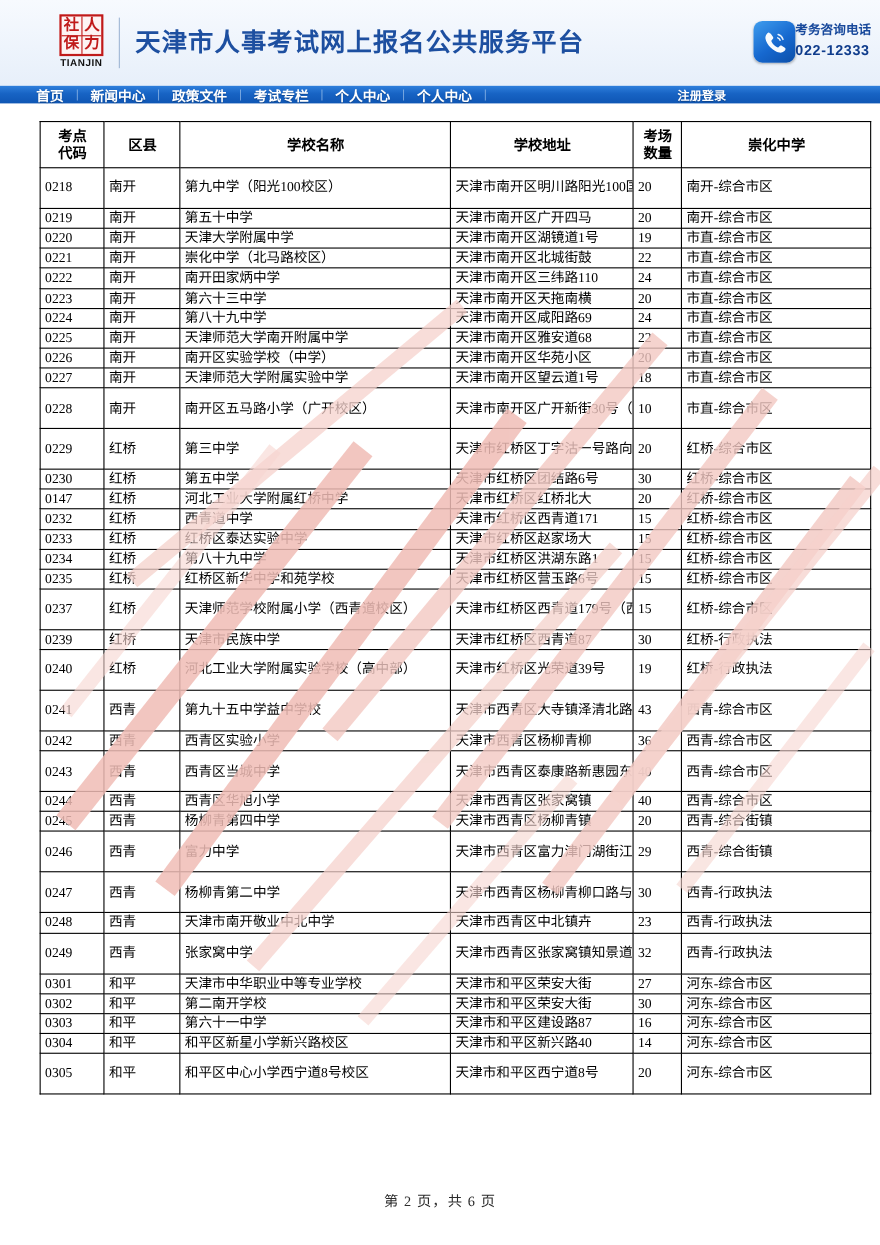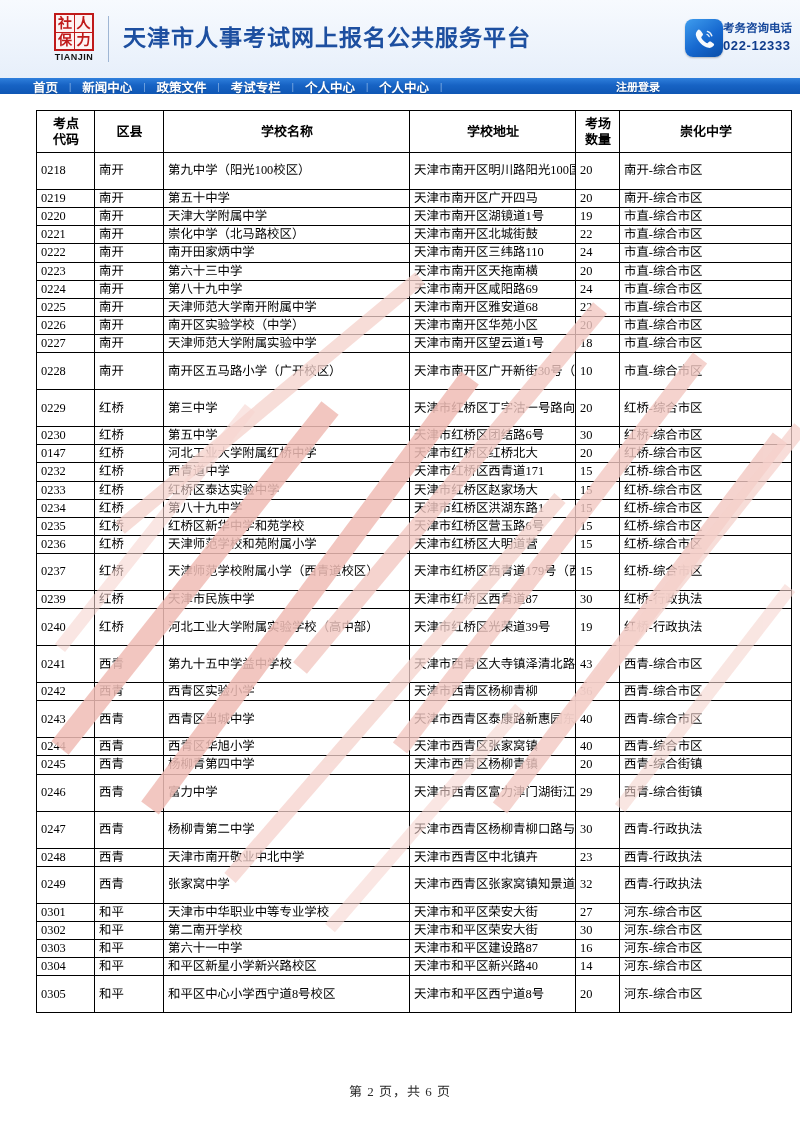--- a/index.html
+++ b/index.html
@@ -416,28 +416,20 @@
             <td class="c-type">红桥-综合市区</td>
           </tr>
           <tr class="r1">
             <td class="c-code">0235</td>
             <td class="c-dist">红桥</td>
             <td class="c-name">红桥区新华中学和苑学校</td>
             <td class="c-addr">天津市红桥区营玉路6号</td>
             <td class="c-num">15</td>
             <td class="c-type">红桥-综合市区</td>
           </tr>
-          <tr class="r1">
-            <td class="c-code">0236</td>
-            <td class="c-dist">红桥</td>
-            <td class="c-name">天津师范学校和苑附属小学</td>
-            <td class="c-addr">天津市红桥区大明道营</td>
-            <td class="c-num">15</td>
-            <td class="c-type">红桥-综合市区</td>
-          </tr>
           <tr class="r2">
             <td class="c-code">0237</td>
             <td class="c-dist">红桥</td>
             <td class="c-name wrap">天津师范学校附属小学（西青道校区）</td>
             <td class="c-addr wrap">天津市红桥区西青道179号（西青道中学旁）</td>
             <td class="c-num">15</td>
             <td class="c-type">红桥-综合市区</td>
           </tr>
           <tr class="r1">
             <td class="c-code">0239</td>

